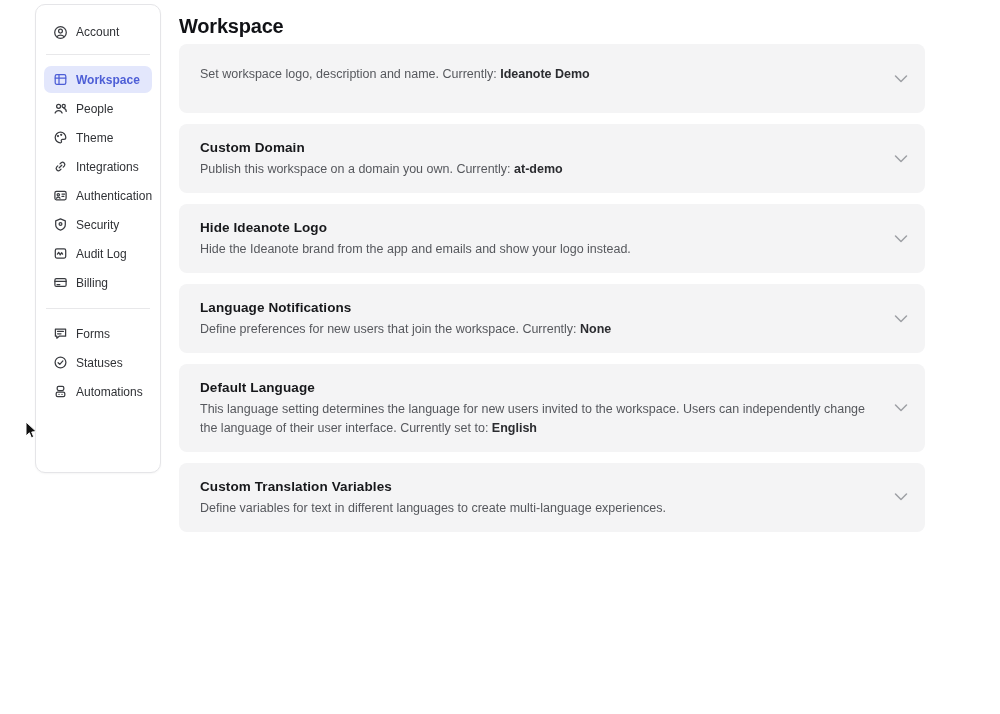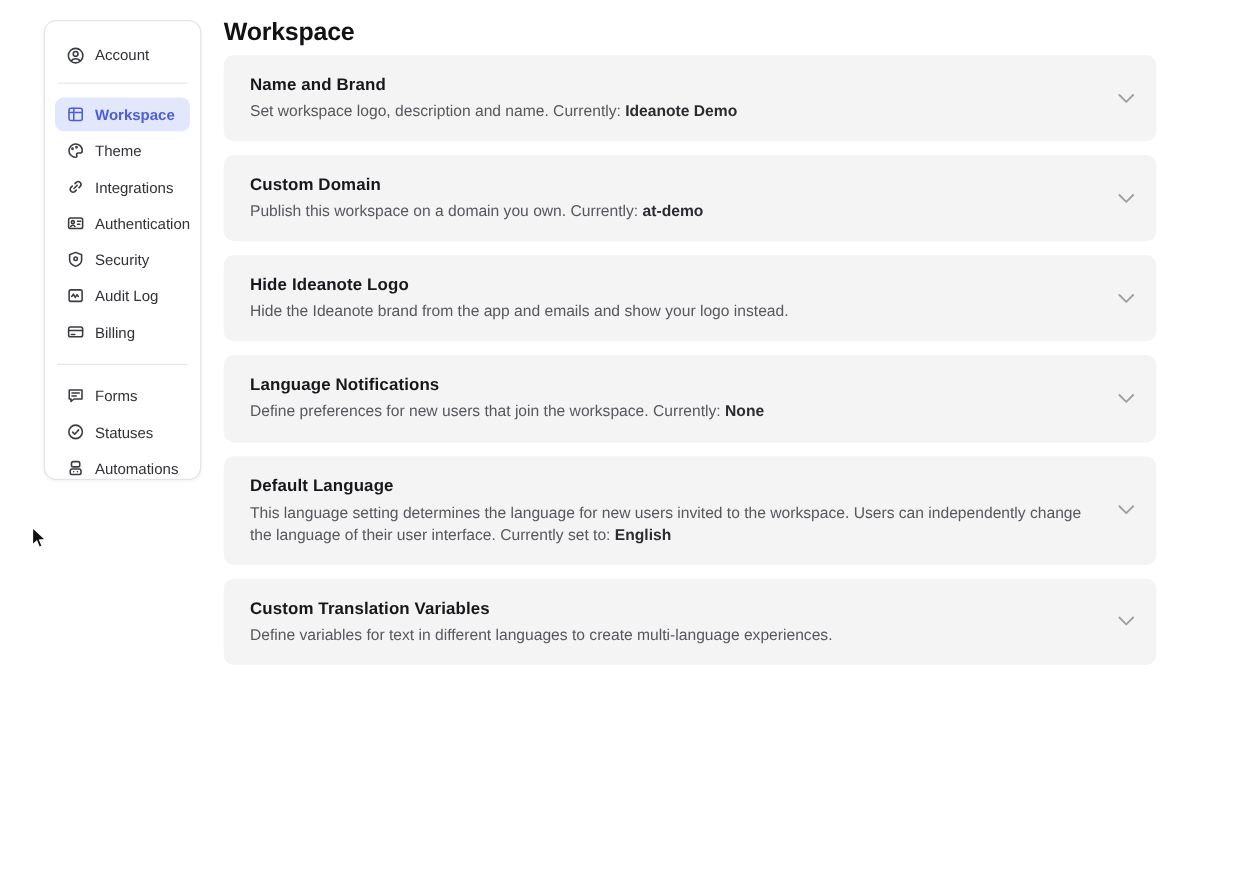--- a/index.html
+++ b/index.html
@@ -1,21 +1,21 @@
 <!DOCTYPE html>
 <html><head>
 <meta charset="utf-8">
 <style>
   * { margin:0; padding:0; box-sizing:border-box; }
   html,body { width:1000px; height:714px; background:#ffffff;
     font-family:"Liberation Sans", sans-serif; overflow:hidden; position:relative; }
 
   
   .sidebar {
-    position:absolute; left:35px; top:16px; width:126px; height:368px;
+    position:absolute; left:35px; top:4px; width:126px; height:469px;
     background:#ffffff; border:1px solid #e5e5e8; border-radius:10px;
     box-shadow:0 1px 2px rgba(20,20,30,0.04);
   }
   .account-row {
     display:flex; align-items:center; gap:8px;
     padding:19px 8px 0 17px; height:35px; cursor:pointer;
   }
   .side-label { font-size:12px; font-weight:500; color:#303236; white-space:nowrap; }
   .divider { height:1px; background:#e8e8ea; margin:14px 10px 11px 10px; }
   .divider2 { height:1px; background:#e8e8ea; margin:12px 10px 11px 10px; }
@@ -81,20 +81,31 @@
         <svg viewBox="0 0 15 15">
             <rect x="2.2" y="2.6" width="10.6" height="9.8" rx="1.6"></rect>
             <path d="M2.2 6h10.6M6 6v6.4M6 2.6V6"></path>
           </svg>
       </span>
       <span class="side-label">Workspace</span>
     </div>
     <div class="nav-item">
       <span class="ico">
         <svg viewBox="0 0 15 15">
+            <circle cx="5.6" cy="5.3" r="2"></circle>
+            <path d="M2.1 12a3.7 3.7 0 0 1 7 0"></path>
+            <circle cx="10.7" cy="4.9" r="1.6"></circle>
+            <path d="M10.9 7.4a3.1 3.1 0 0 1 2.3 3"></path>
+          </svg>
+      </span>
+      <span class="side-label">People</span>
+    </div>
+    <div class="nav-item">
+      <span class="ico">
+        <svg viewBox="0 0 15 15">
             <path d="M7.5 2.2a5.3 5.3 0 1 0 0 10.6c.9 0 1.3-.8.9-1.5-.5-.9.1-1.9 1.1-1.9h1.4c1 0 1.9-.9 1.9-1.9 0-3-2.4-5.3-5.3-5.3z"></path>
             <circle cx="5" cy="6" r="0.5"></circle>
             <circle cx="8.2" cy="4.8" r="0.5"></circle>
           </svg>
       </span>
       <span class="side-label">Theme</span>
     </div>
     <div class="nav-item">
       <span class="ico">
         <svg viewBox="0 0 15 15">
@@ -178,21 +189,20 @@
       <span class="side-label">Automations</span>
     </div>
   </div>
 </nav>
 
 <h1 class="page-title">Workspace</h1>
 
 <main class="cards">
 
   <section class="card">
-    <div class="card-title">Name and Brand</div>
     <p class="card-desc"><span>Set workspace logo, description and name. Currently: </span><b>Ideanote Demo</b></p>
     <span class="chevron">
         <svg viewBox="0 0 14 9" width="14" height="9">
           <path d="M1.5 1.5L7 7l5.5-5.5"></path>
         </svg>
       </span>
   </section>
 
   <section class="card">
     <div class="card-title">Custom Domain</div>

